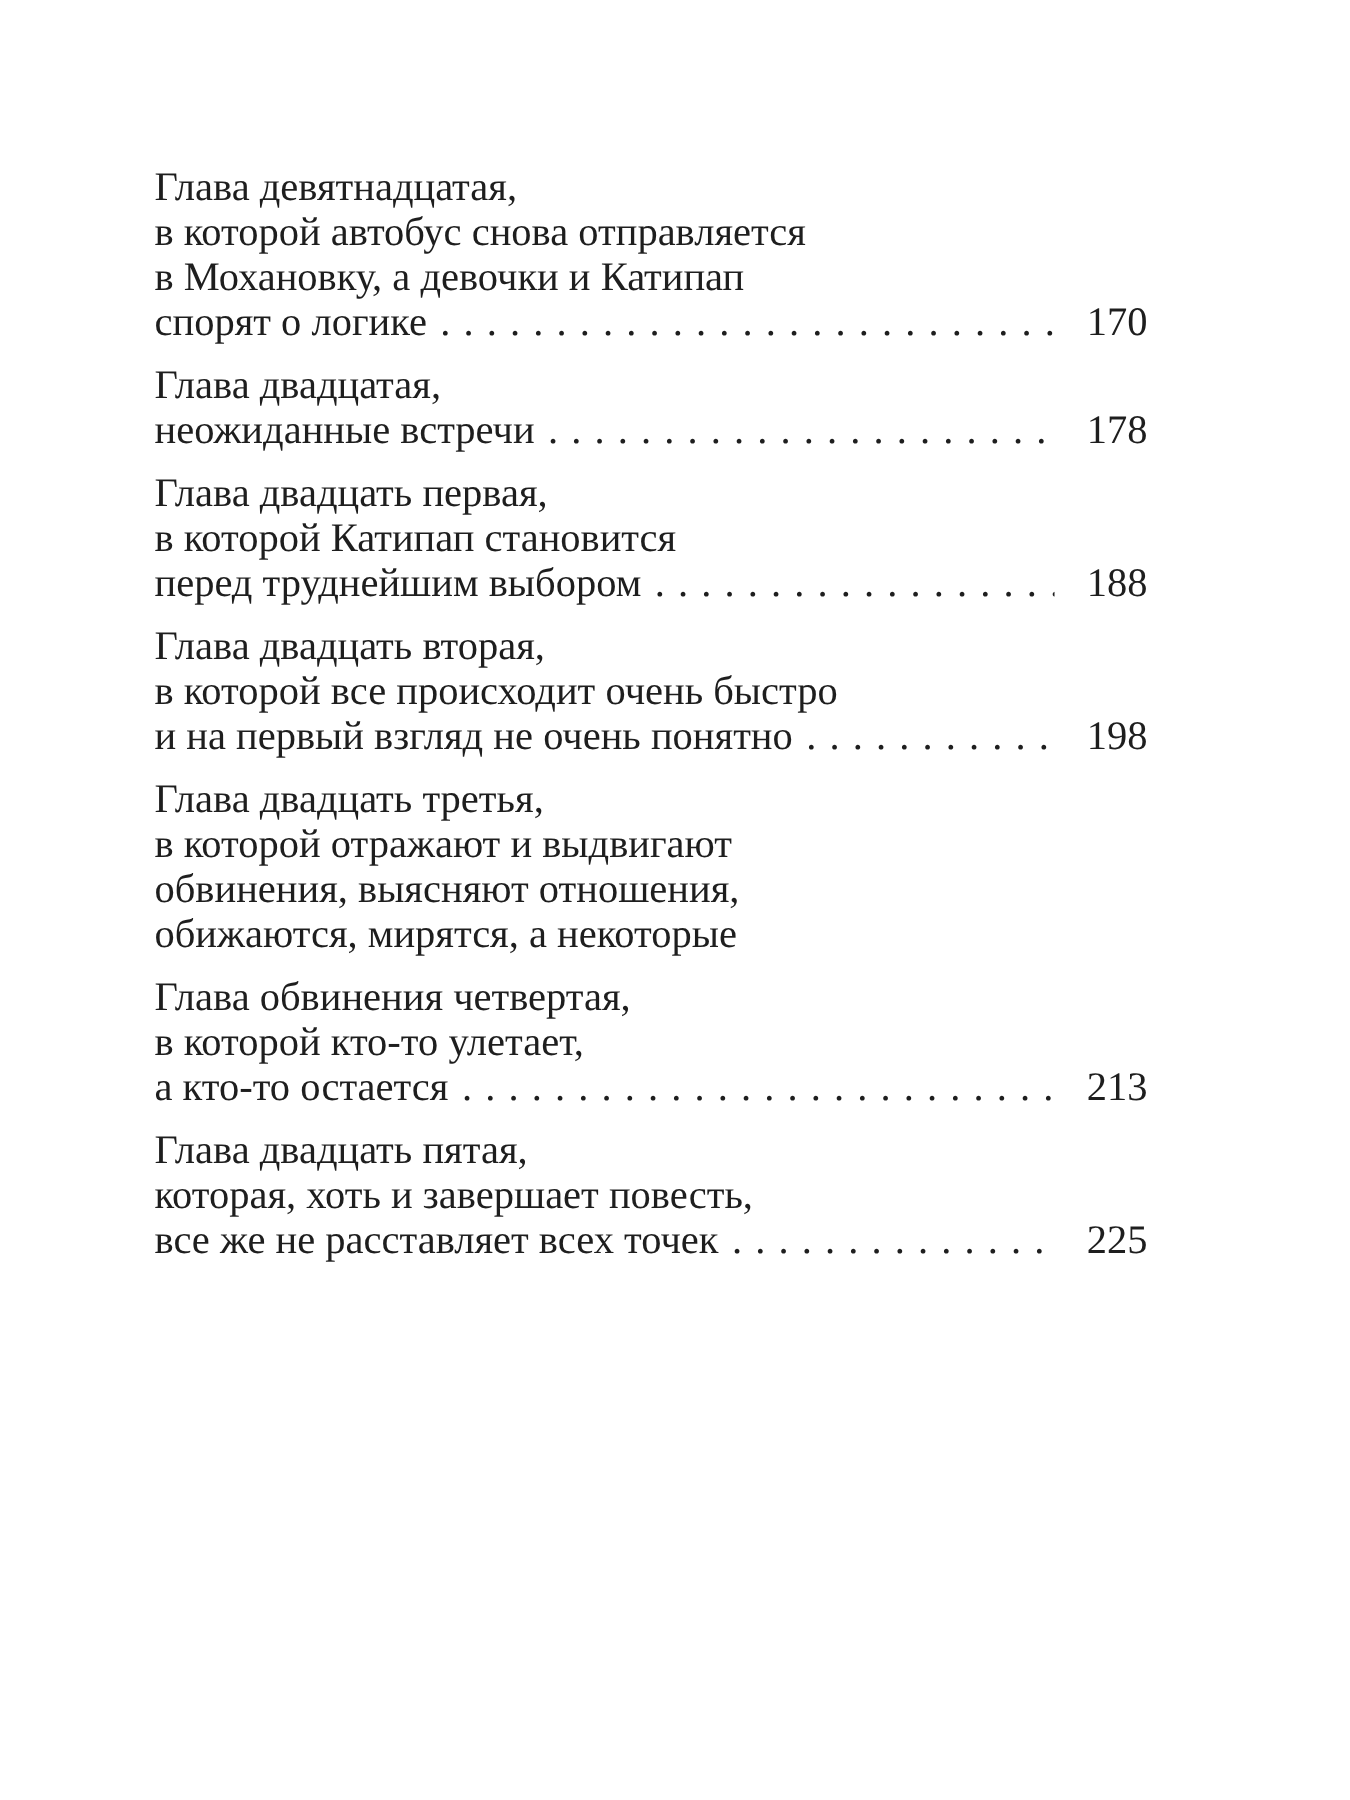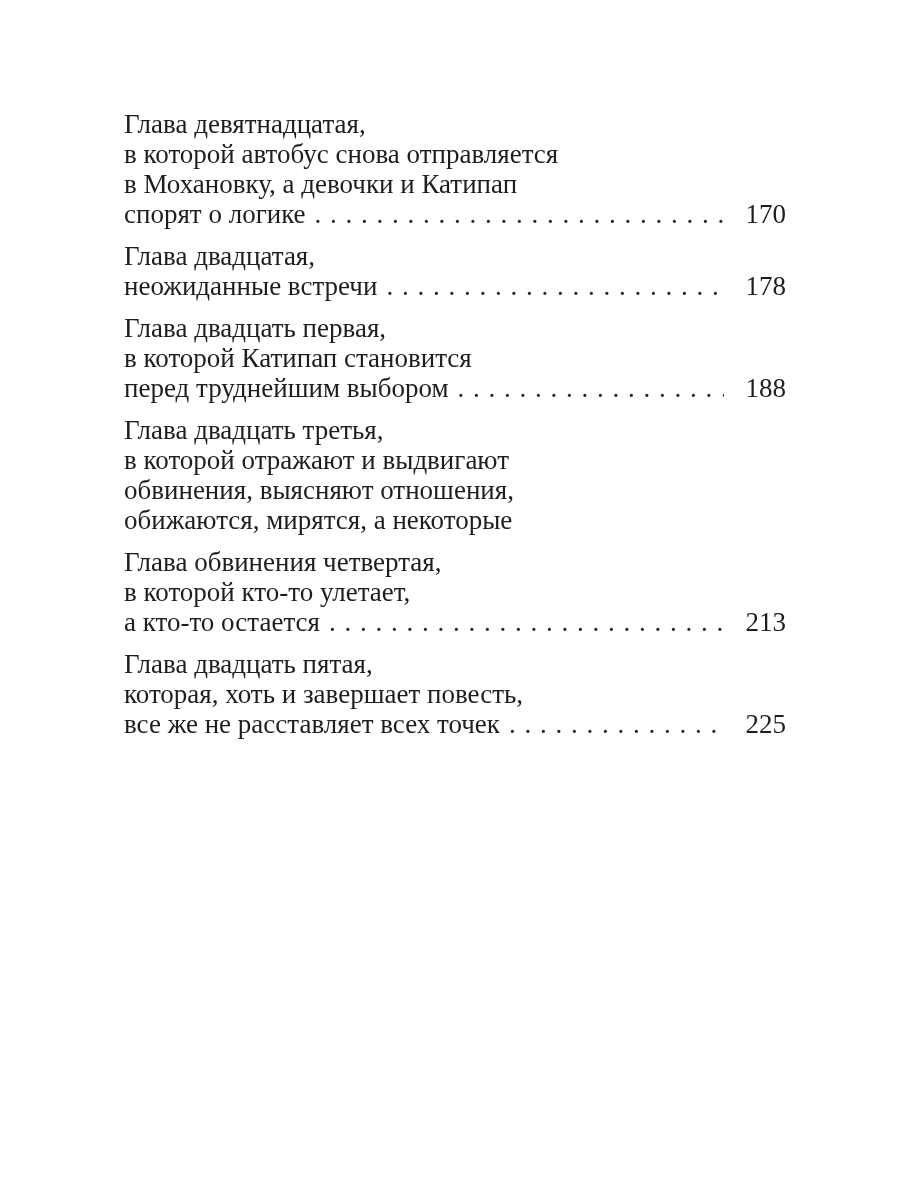--- a/index.html
+++ b/index.html
@@ -17,21 +17,20 @@
   }
   .page {
     box-sizing: border-box;
     width: 900px;
     height: 1200px;
     padding: 109px 135px 0 103px;
     background: #ffffff;
   }
   .toc-list {
     width: 662px;
-    margin-left: 21px;
   }
   .entry {
     margin: 0 0 12px 0;
     font-size: 27px;
     line-height: 30px;
   }
   .line {
     white-space: nowrap;
   }
   .tail-row {
@@ -96,20 +95,31 @@
           <div class="line">Глава двадцать первая,</div>
           <div class="line">в которой Катипап становится</div>
         </div>
     <div class="tail-row">
       <span class="tail-text">перед труднейшим выбором</span>
       <span class="leader"></span>
       <span class="page-num">188</span>
     </div>
   </div>
 
+  <div class="entry">
+    <div class="lines">
+          <div class="line">Глава двадцать вторая,</div>
+          <div class="line">в которой все происходит очень быстро</div>
+        </div>
+    <div class="tail-row">
+      <span class="tail-text">и на первый взгляд не очень понятно</span>
+      <span class="leader"></span>
+      <span class="page-num">198</span>
+    </div>
+  </div>
 
   <div class="entry">
     <div class="lines">
           <div class="line">Глава двадцать третья,</div>
           <div class="line">в которой отражают и выдвигают</div>
           <div class="line">обвинения, выясняют отношения,</div>
           <div class="line">обижаются, мирятся, а некоторые</div>
         </div>
   </div>
 

